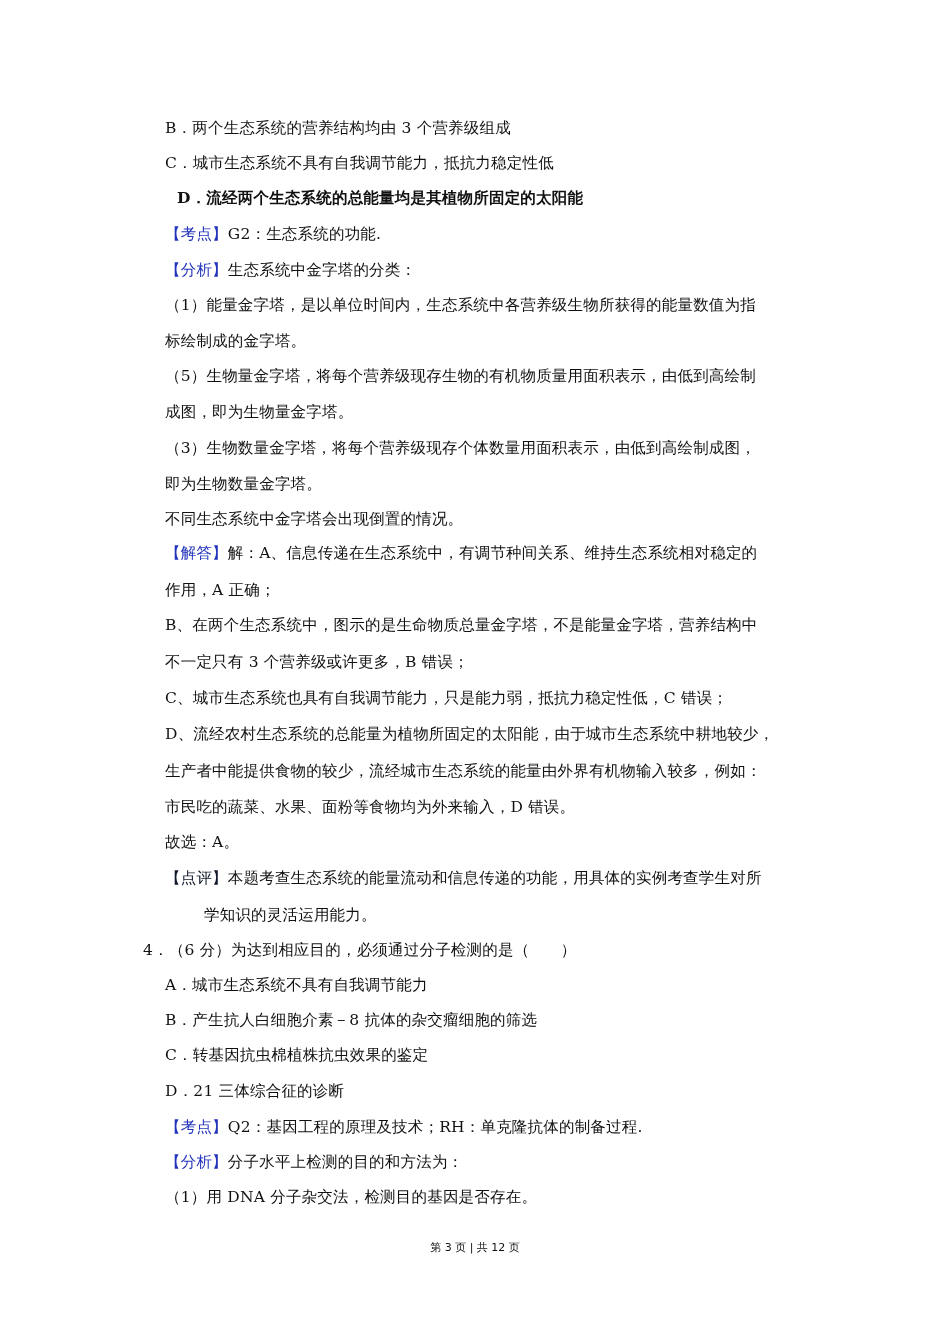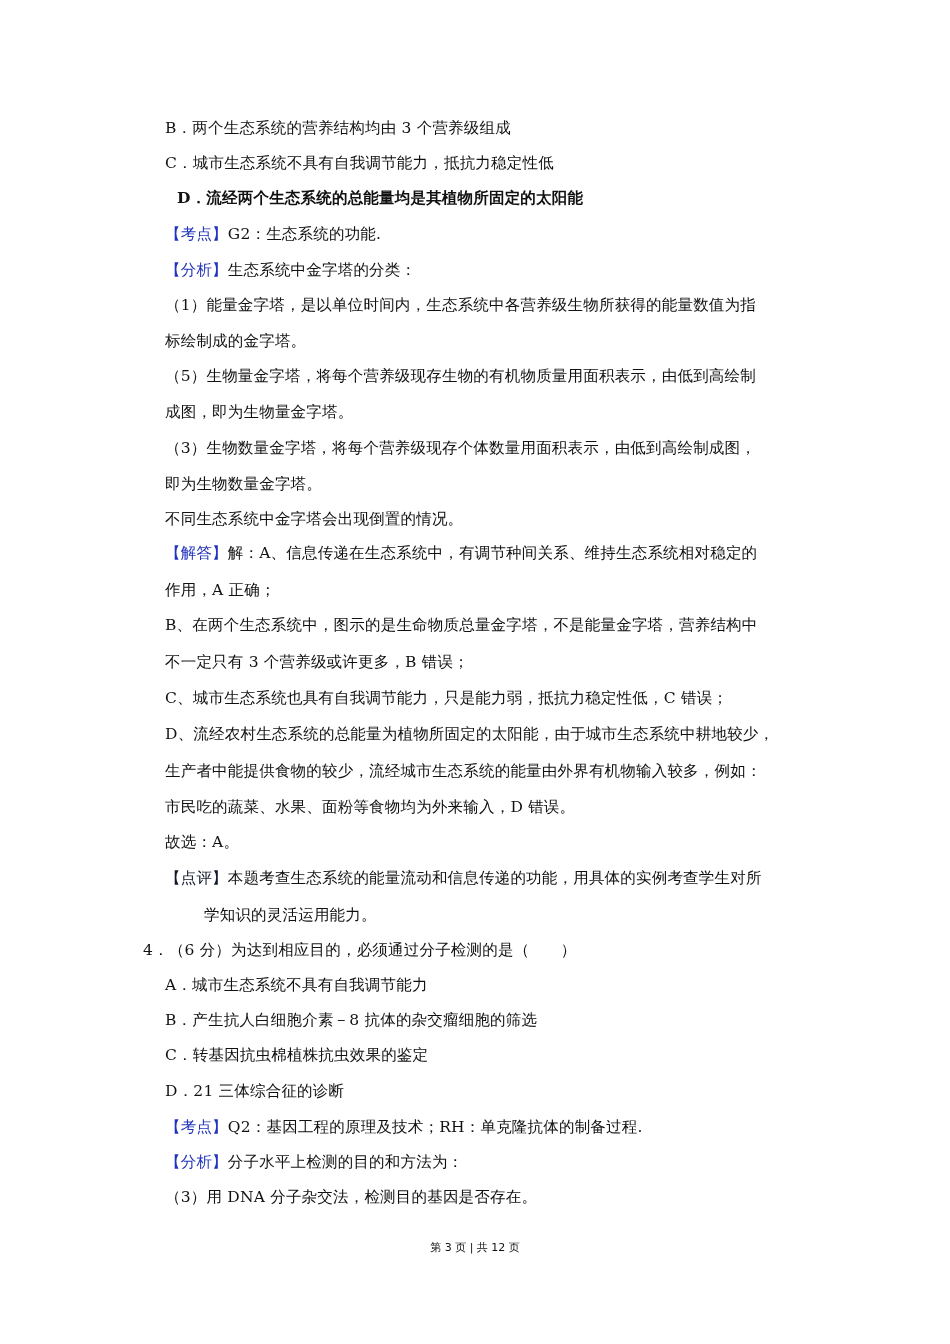--- a/index.html
+++ b/index.html
@@ -47,18 +47,18 @@
     <div class="line" style="left: 165px; top: 832px;"><span>故选：A。</span></div>
     <div class="line" style="left: 165px; top: 868px;"><span class="tag" style="color: #0f172a;">【点评】</span><span>本题考查生态系统的能量流动和信息传递的功能，用具体的实例考查学生对所</span></div>
     <div class="line" style="left: 164px; top: 905px; margin-left: 40px;"><span>学知识的灵活运用能力。</span></div>
     <div class="line" style="left: 143px; top: 940px;"><span>4．（6 分）为达到相应目的，必须通过分子检测的是（　　）</span></div>
     <div class="line" style="left: 165px; top: 975px;"><span>A．城市生态系统不具有自我调节能力</span></div>
     <div class="line" style="left: 165px; top: 1010px;"><span>B．产生抗人白细胞介素－8 抗体的杂交瘤细胞的筛选</span></div>
     <div class="line" style="left: 165px; top: 1045px;"><span>C．转基因抗虫棉植株抗虫效果的鉴定</span></div>
     <div class="line" style="left: 165px; top: 1081px;"><span>D．21 三体综合征的诊断</span></div>
     <div class="line" style="left: 165px; top: 1117px;"><span class="tag" style="color: rgb(34, 51, 187);">【考点】</span><span>Q2：基因工程的原理及技术；RH：单克隆抗体的制备过程.</span></div>
     <div class="line" style="left: 165px; top: 1152px;"><span class="tag" style="color: rgb(34, 51, 187);">【分析】</span><span>分子水平上检测的目的和方法为：</span></div>
-    <div class="line" style="left: 165px; top: 1187px;"><span>（3）用 DNA 分子杂交法，检测目的基因是否存在。</span></div>
+    <div class="line" style="left: 165px; top: 1187px;"><span>（1）用 DNA 分子杂交法，检测目的基因是否存在。</span></div>
   </div>
 
 <div class="footer">
   <span>第 3 页 | 共 12 页</span>
 </div>
 
 </body></html>

